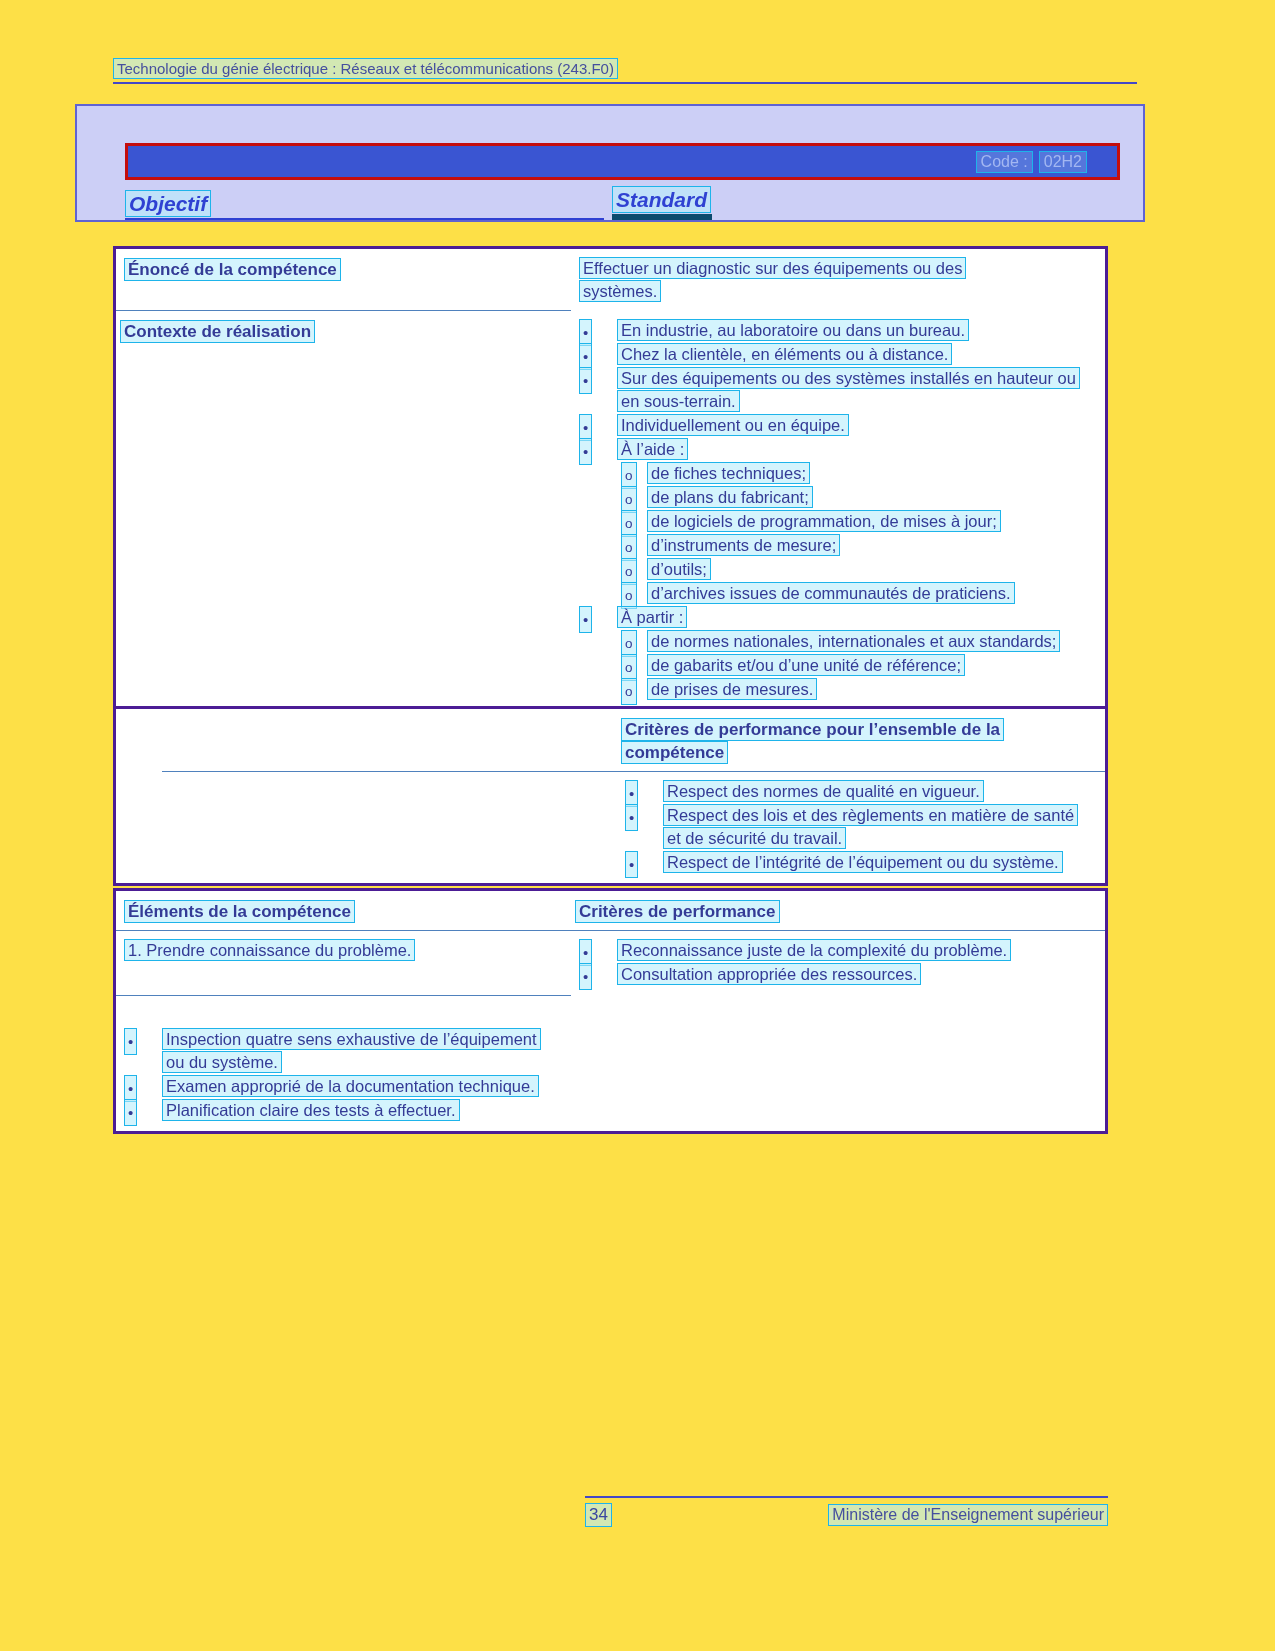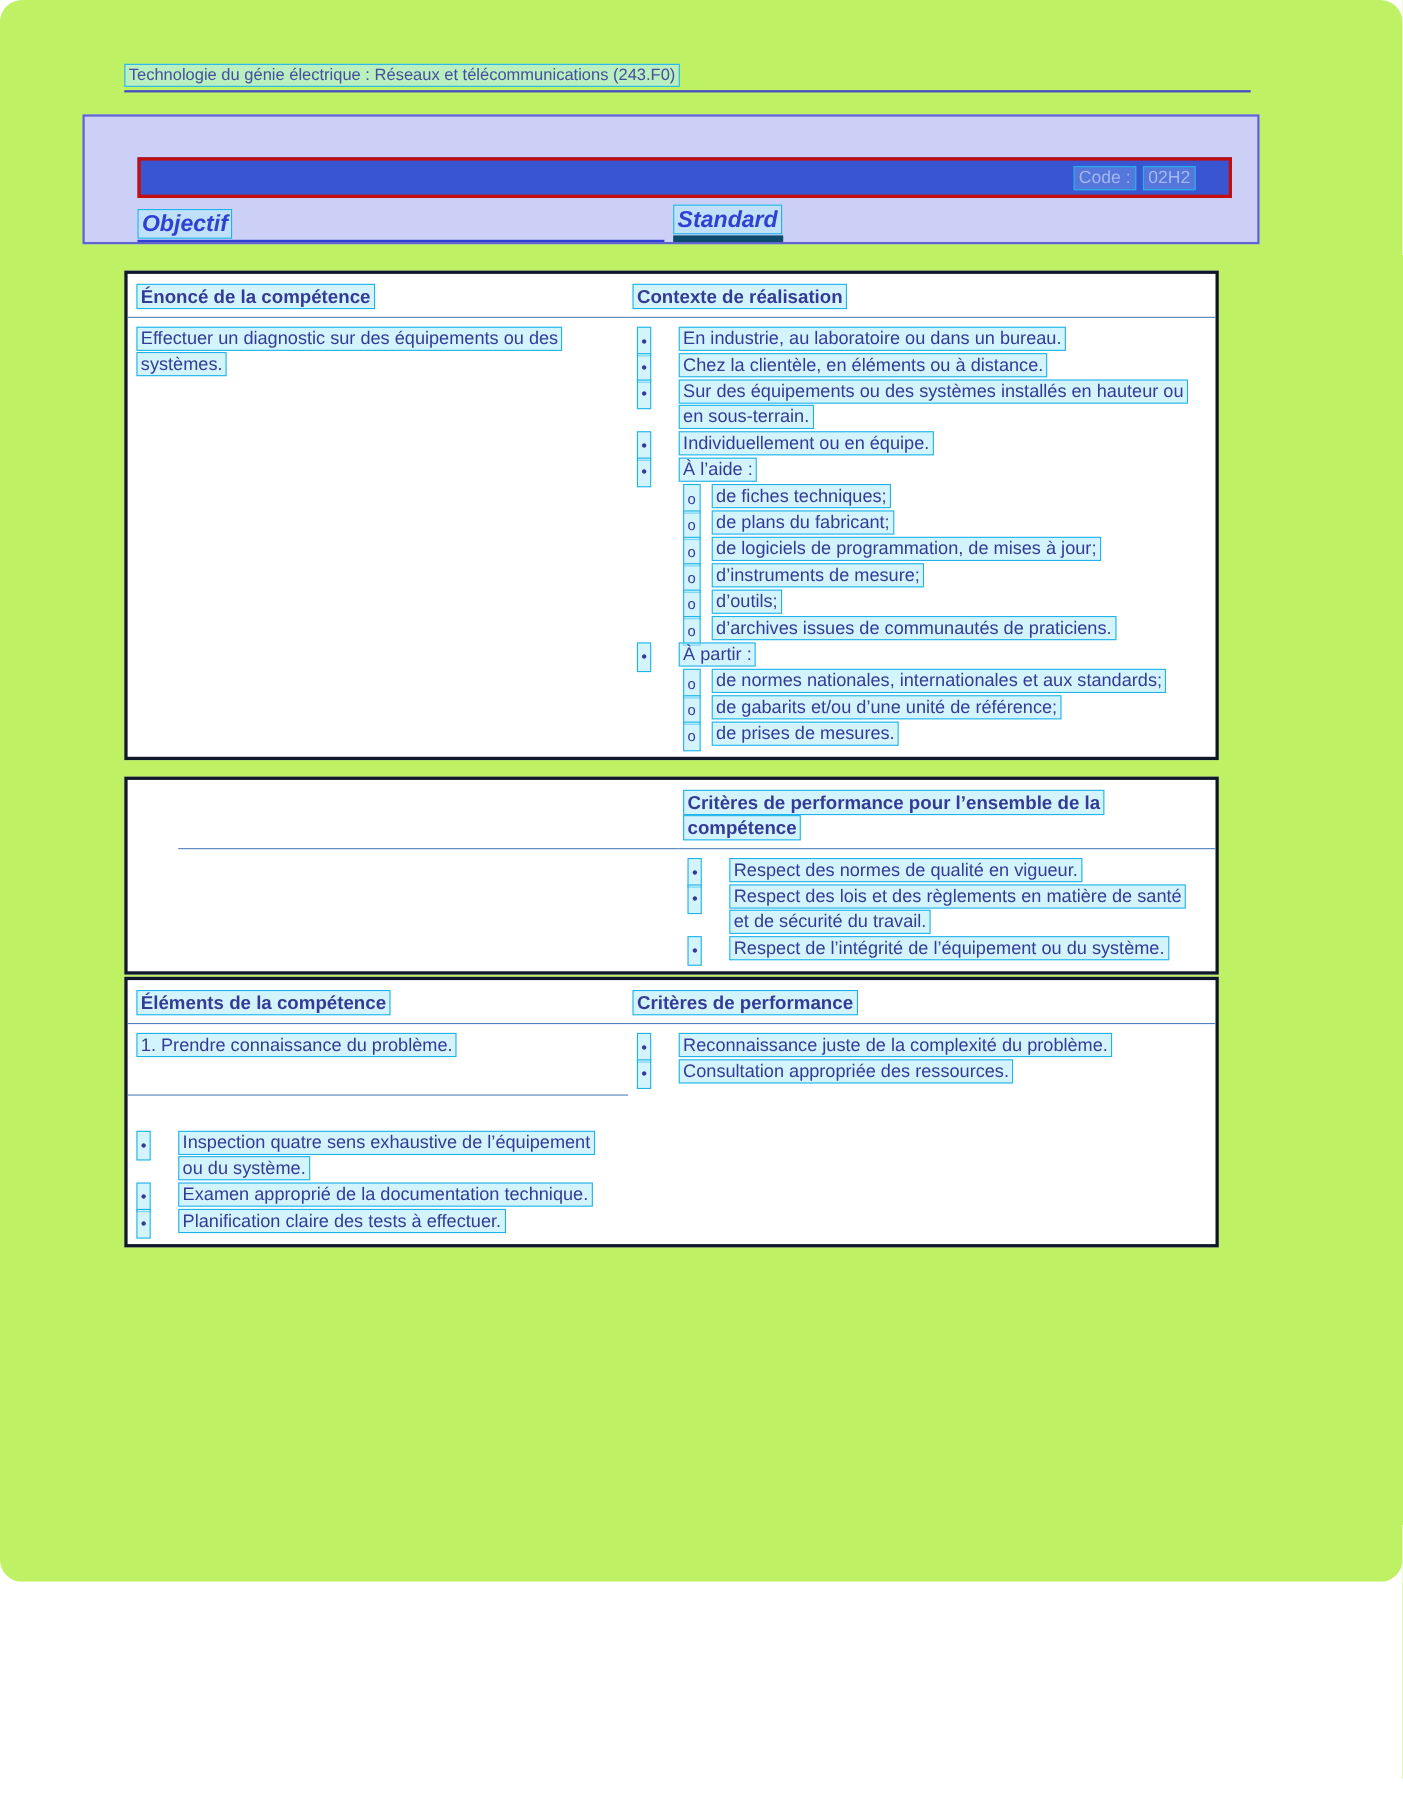--- a/index.html
+++ b/index.html
@@ -1,18 +1,18 @@
 <!DOCTYPE html>
 <html><head>
 <meta charset="utf-8">
 <style>
   * { margin:0; padding:0; box-sizing:border-box; }
   html,body { background:#ffffff; }
   body { font-family:"Liberation Sans","DejaVu Sans",sans-serif; }
-  .page { position:relative; width:1275px; height:1438px; background:#bef264; overflow:hidden;border-radius:20px; }
+  .page { position:relative; width:1275px; height:1651px; background:#fde047; overflow:hidden; }
 
   
   .hl {
     background:rgba(183,236,252,0.6);
     border:1.5px solid #1eb4ea;
     padding:1px 3px;
     box-decoration-break:clone;
     -webkit-box-decoration-break:clone;
   }
   .hl-dark { background:rgba(183,236,252,0.22); border:1.5px solid #1eb4ea; padding:1px 4px; }
@@ -40,21 +40,21 @@
     position:absolute; left:48px; bottom:0px; display:flex; align-items:flex-end;
     font-size:21px; font-weight:bold; font-style:italic; color:#2f41d2;
   }
   .obj-seg { display:inline-block; width:479px; border-bottom:2px solid #2f41d2; padding-bottom:2px; }
   .std-seg { display:inline-block; min-width:100px; border-bottom:6px solid #0c4a6e; padding-bottom:2px; margin-left:8px; }
 
   
   .tbl {
     position:absolute; left:113px; width:995px;
     display:grid; grid-template-columns:455px 1fr;
-    border:3px solid #0f172a; background:#ffffff;
+    border:3px solid #4c1d95; background:#ffffff;
     color:#343b96; font-size:16.5px; line-height:23px;
   }
   .cell { padding:8px 8px 8px 8px; }
   .cell.head { font-weight:bold; font-size:17px; border-bottom:1.5px solid #4F81BD; padding-top:9px; padding-bottom:7px; }
   .cell.c2 { padding-left:4px; }
   .cell.rowline { border-top:1.5px solid #4F81BD; }
 
   .li { position:relative; margin:0 0 1px 0; }
   .li .marker { position:absolute; top:0; font-size:15px; line-height:23px; }
   .li.l1 .marker { left:4px; }
@@ -91,26 +91,26 @@
     <div class="obj-row">
       <span class="obj-seg"><span class="hl">Objectif</span></span>
       <span class="std-seg"><span class="hl">Standard</span></span>
     </div>
   </div>
 
   <div class="tbl" style="top:246px;">
     <div class="cell head c1">
       <span class="hl">Énoncé de la compétence</span>
     </div>
+    <div class="cell c1">
+      <div class="enonce-wrap"><span class="hl">Effectuer un diagnostic sur des équipements ou des systèmes.</span></div>
+    </div>
+
     <div class="cell head c2">
       <span class="hl">Contexte de réalisation</span>
-    </div>
-
-    <div class="cell c1">
-      <div class="enonce-wrap"><span class="hl">Effectuer un diagnostic sur des équipements ou des systèmes.</span></div>
     </div>
 
     <div class="cell c2">
       <div class="li l1">
         <span class="marker hl">•</span>
         <div class="txtwrap"><span class="hl">En industrie, au laboratoire ou dans un bureau.</span></div>
       </div>
       <div class="li l1">
         <span class="marker hl">•</span>
         <div class="txtwrap"><span class="hl">Chez la clientèle, en éléments ou à distance.</span></div>

